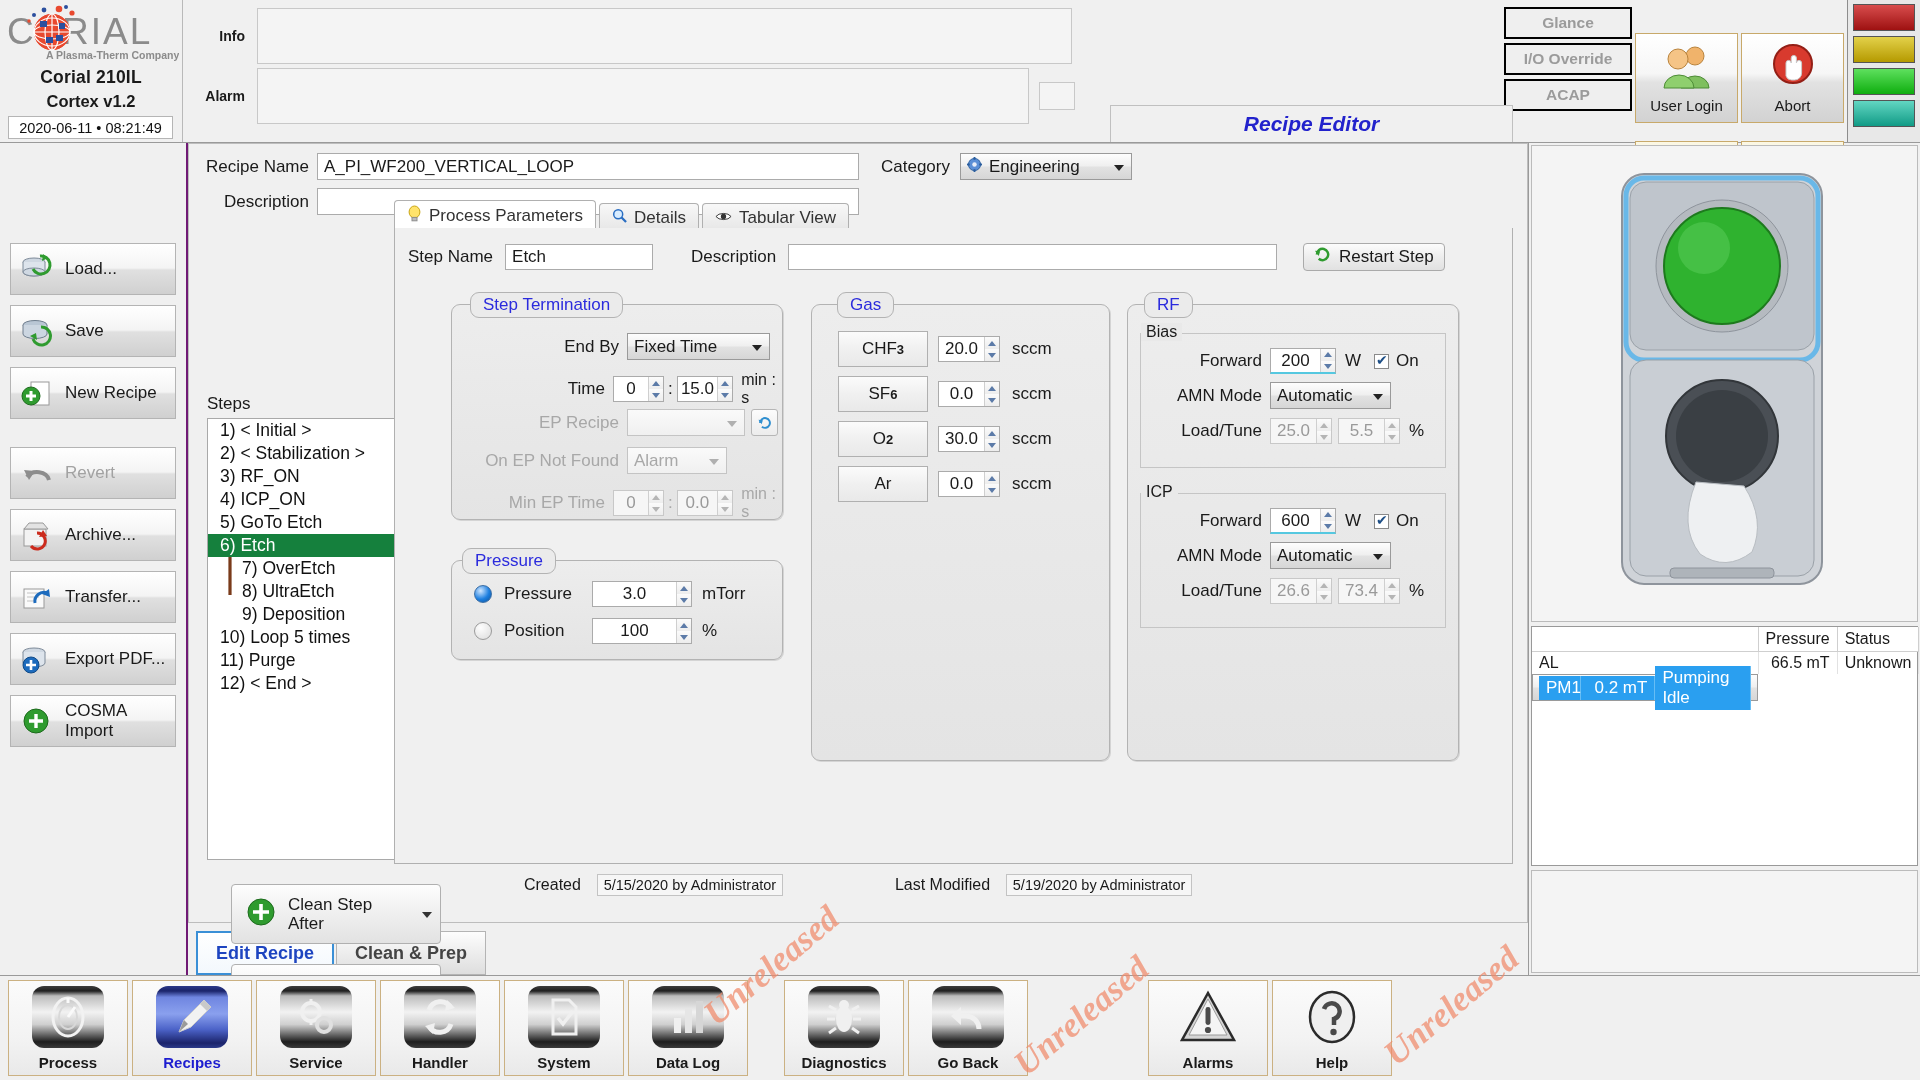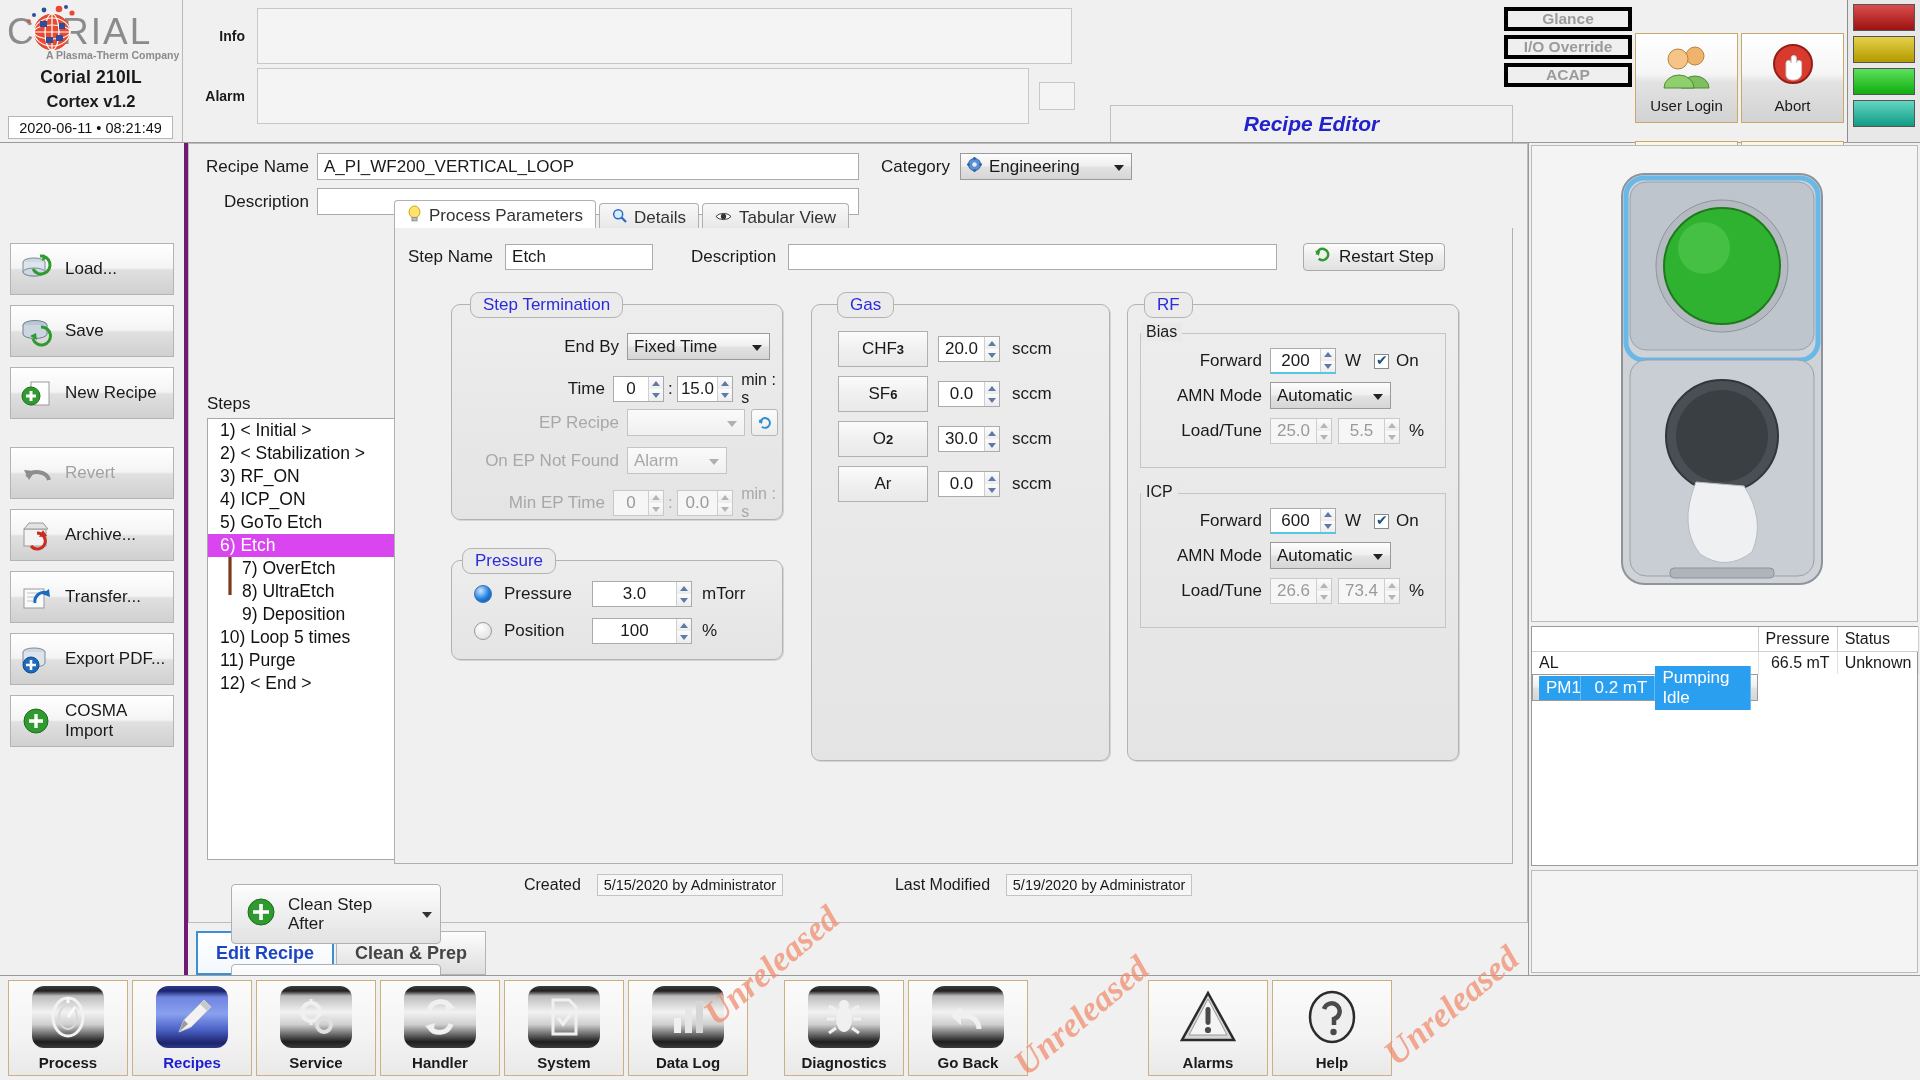--- a/index.html
+++ b/index.html
@@ -31,21 +31,21 @@
   .infocol { flex:1; display:flex; flex-direction:column; padding:6px 0 0 0;}
   .inforow { display:flex; align-items:center; height:60px; }
   .inforow .lbl { width:62px; text-align:right; font-weight:bold; font-size:14px; margin-right:12px;}
   .infobox { height:56px; background:#f4f4f4; border:1px solid #c8c8c8; }
   .infobox.info { width:815px; }
   .infobox.alarm { width:772px; }
   .alarmbtn { width:36px; height:28px; margin-left:10px; background:#f4f4f4; border:1px solid #c8c8c8;}
 
   .statecol { width:128px; padding-top:7px; display:flex; flex-direction:column; gap:4px; }
   .statebtn {
-    height:24px; border:4px solid #000000; background:#efefef;
+    height:32px; border:2px solid #000000; background:#efefef;
     color:#9b9b9b; font-weight:bold; font-size:15.5px;
     display:flex; align-items:center; justify-content:center;
   }
 
   .recipe-editor-band {
     position:absolute; left:1110px; top:105px; width:403px; height:37px;
     background:#f0f0f0; border:1px solid #c0c0c0; border-bottom:none;
     display:flex; align-items:center; justify-content:center;
   }
   .recipe-editor-band span { color:#2222cc; font-weight:bold; font-style:italic; font-size:21px; }
@@ -66,21 +66,21 @@
   .lampcol { width:73px; border-left:1px solid #8d8d8d; padding:4px 5px; display:flex; flex-direction:column; gap:5px; background:#e8e8e8;}
   .lamp { height:27px; border:1px solid #555; }
   .lamp.red { background:linear-gradient(#d84d4d,#9e1111); }
   .lamp.yellow { background:linear-gradient(#e3d14a,#b59a00); }
   .lamp.green { background:linear-gradient(#5ee05e,#0fae0f); }
   .lamp.teal { background:linear-gradient(#62d6c2,#119b86); }
 
   
   .middle { flex:1; display:flex; min-height:0; }
 
-  .leftnav { width:188px; border-right:4px solid #701a75; display:flex; flex-direction:column; padding:0 10px; background:#f0f0f0;}
+  .leftnav { width:188px; border-right:2px solid #701a75; display:flex; flex-direction:column; padding:0 10px; background:#f0f0f0;}
   .leftnav .spacer-top { height:100px; }
   .navbtn {
     height:52px; margin-bottom:10px; border:1px solid #b4b4b4;
     background:linear-gradient(#ffffff 0%, #f4f4f4 48%, #e0e0e0 52%, #d0d0d0 100%);
     display:flex; align-items:center; padding-left:10px; gap:12px; font-size:17px;
   }
   .navbtn.dis { color:#a2a2a2; }
   .navbtn .ic { width:32px; height:32px; position:relative; flex:0 0 32px;}
   .gap18 { height:18px; }
 
@@ -432,21 +432,21 @@
           <svg style="position:absolute; left:0; top:0;" width="225" height="442">
             <path d="M22 176 v-54 h18" stroke="#7a3b1b" stroke-width="3.2" fill="none"></path>
             <path d="M37 115 l13 7 -13 7z" fill="#c9641f"></path>
           </svg>
           <div id="steps-host" style="position:relative;">
               <div style="height: 23px; line-height: 23px; font-size: 17.5px; padding-left: 12px; color: rgb(17, 17, 17);">1) &lt; Initial &gt;</div>
               <div style="height: 23px; line-height: 23px; font-size: 17.5px; padding-left: 12px; color: rgb(17, 17, 17);">2) &lt; Stabilization &gt;</div>
               <div style="height: 23px; line-height: 23px; font-size: 17.5px; padding-left: 12px; color: rgb(17, 17, 17);">3) RF_ON</div>
               <div style="height: 23px; line-height: 23px; font-size: 17.5px; padding-left: 12px; color: rgb(17, 17, 17);">4) ICP_ON</div>
               <div style="height: 23px; line-height: 23px; font-size: 17.5px; padding-left: 12px; color: rgb(17, 17, 17);">5) GoTo Etch</div>
-              <div style="height: 23px; line-height: 23px; font-size: 17.5px; padding-left: 12px; background: #d946ef; color: rgb(255, 255, 255);">6) Etch</div>
+              <div style="height: 23px; line-height: 23px; font-size: 17.5px; padding-left: 12px; background: #15803d; color: rgb(255, 255, 255);">6) Etch</div>
               <div style="height: 23px; line-height: 23px; font-size: 17.5px; padding-left: 34px; color: rgb(17, 17, 17);">7) OverEtch</div>
               <div style="height: 23px; line-height: 23px; font-size: 17.5px; padding-left: 34px; color: rgb(17, 17, 17);">8) UltraEtch</div>
               <div style="height: 23px; line-height: 23px; font-size: 17.5px; padding-left: 34px; color: rgb(17, 17, 17);">9) Deposition</div>
               <div style="height: 23px; line-height: 23px; font-size: 17.5px; padding-left: 12px; color: rgb(17, 17, 17);">10) Loop 5 times</div>
               <div style="height: 23px; line-height: 23px; font-size: 17.5px; padding-left: 12px; color: rgb(17, 17, 17);">11) Purge</div>
               <div style="height: 23px; line-height: 23px; font-size: 17.5px; padding-left: 12px; color: rgb(17, 17, 17);">12) &lt; End &gt;</div>
             </div>
         </div>
 
         <div style="position:absolute; left:42px; top:740px; width:210px; height:60px;

